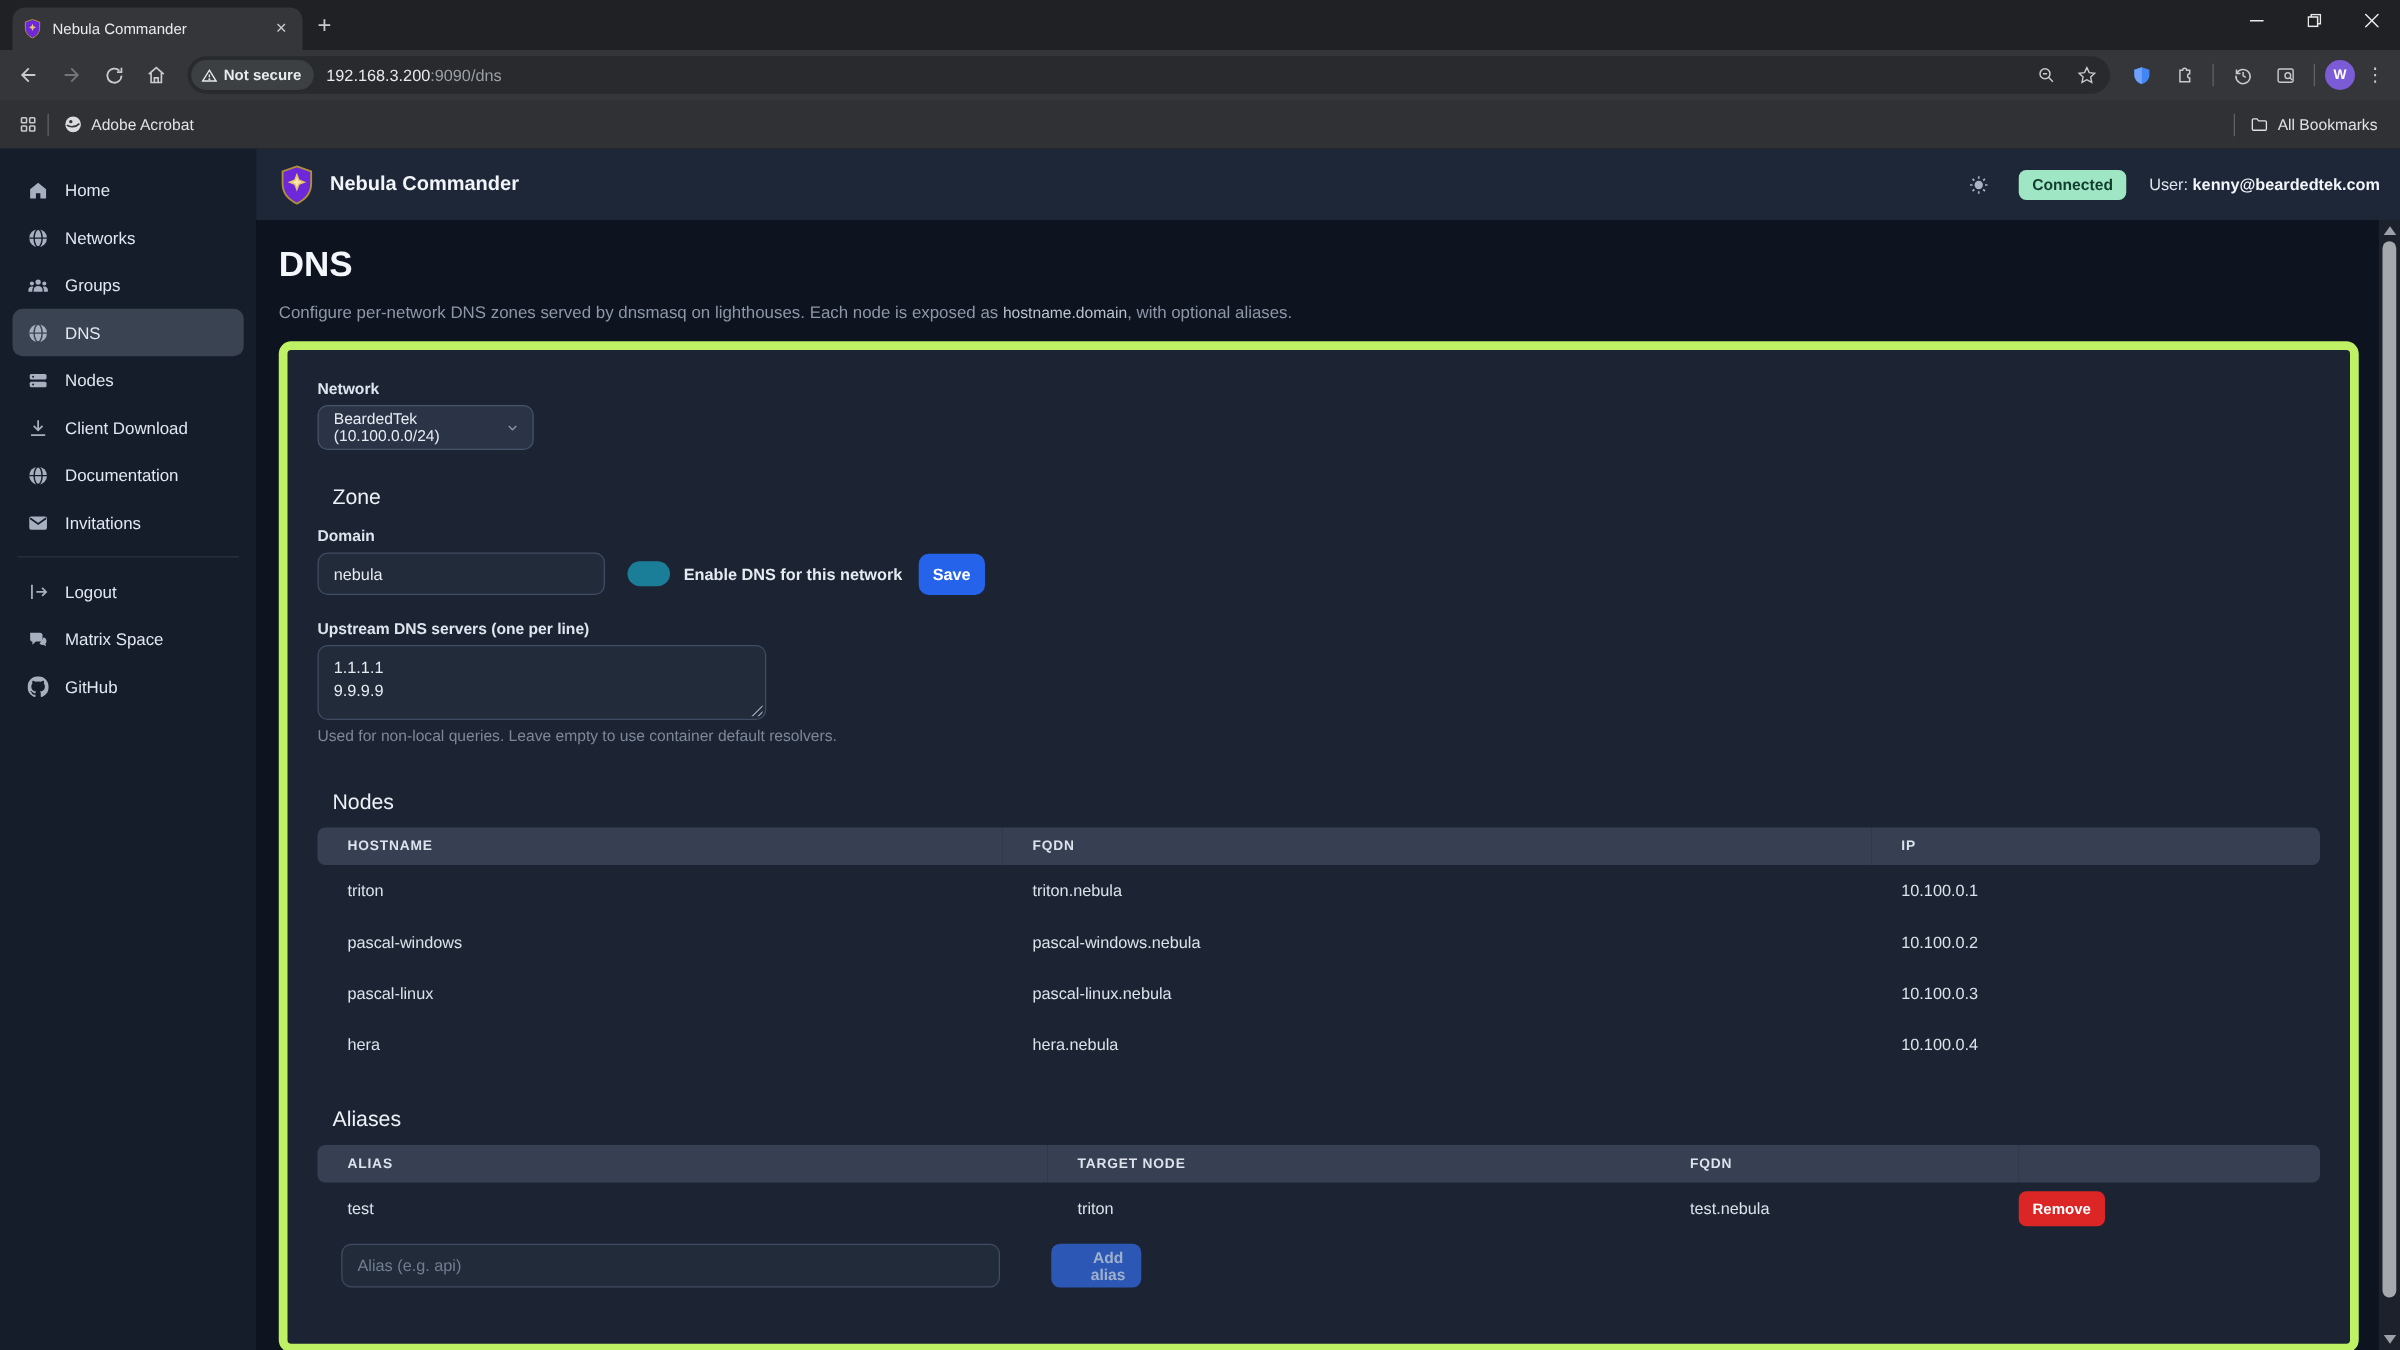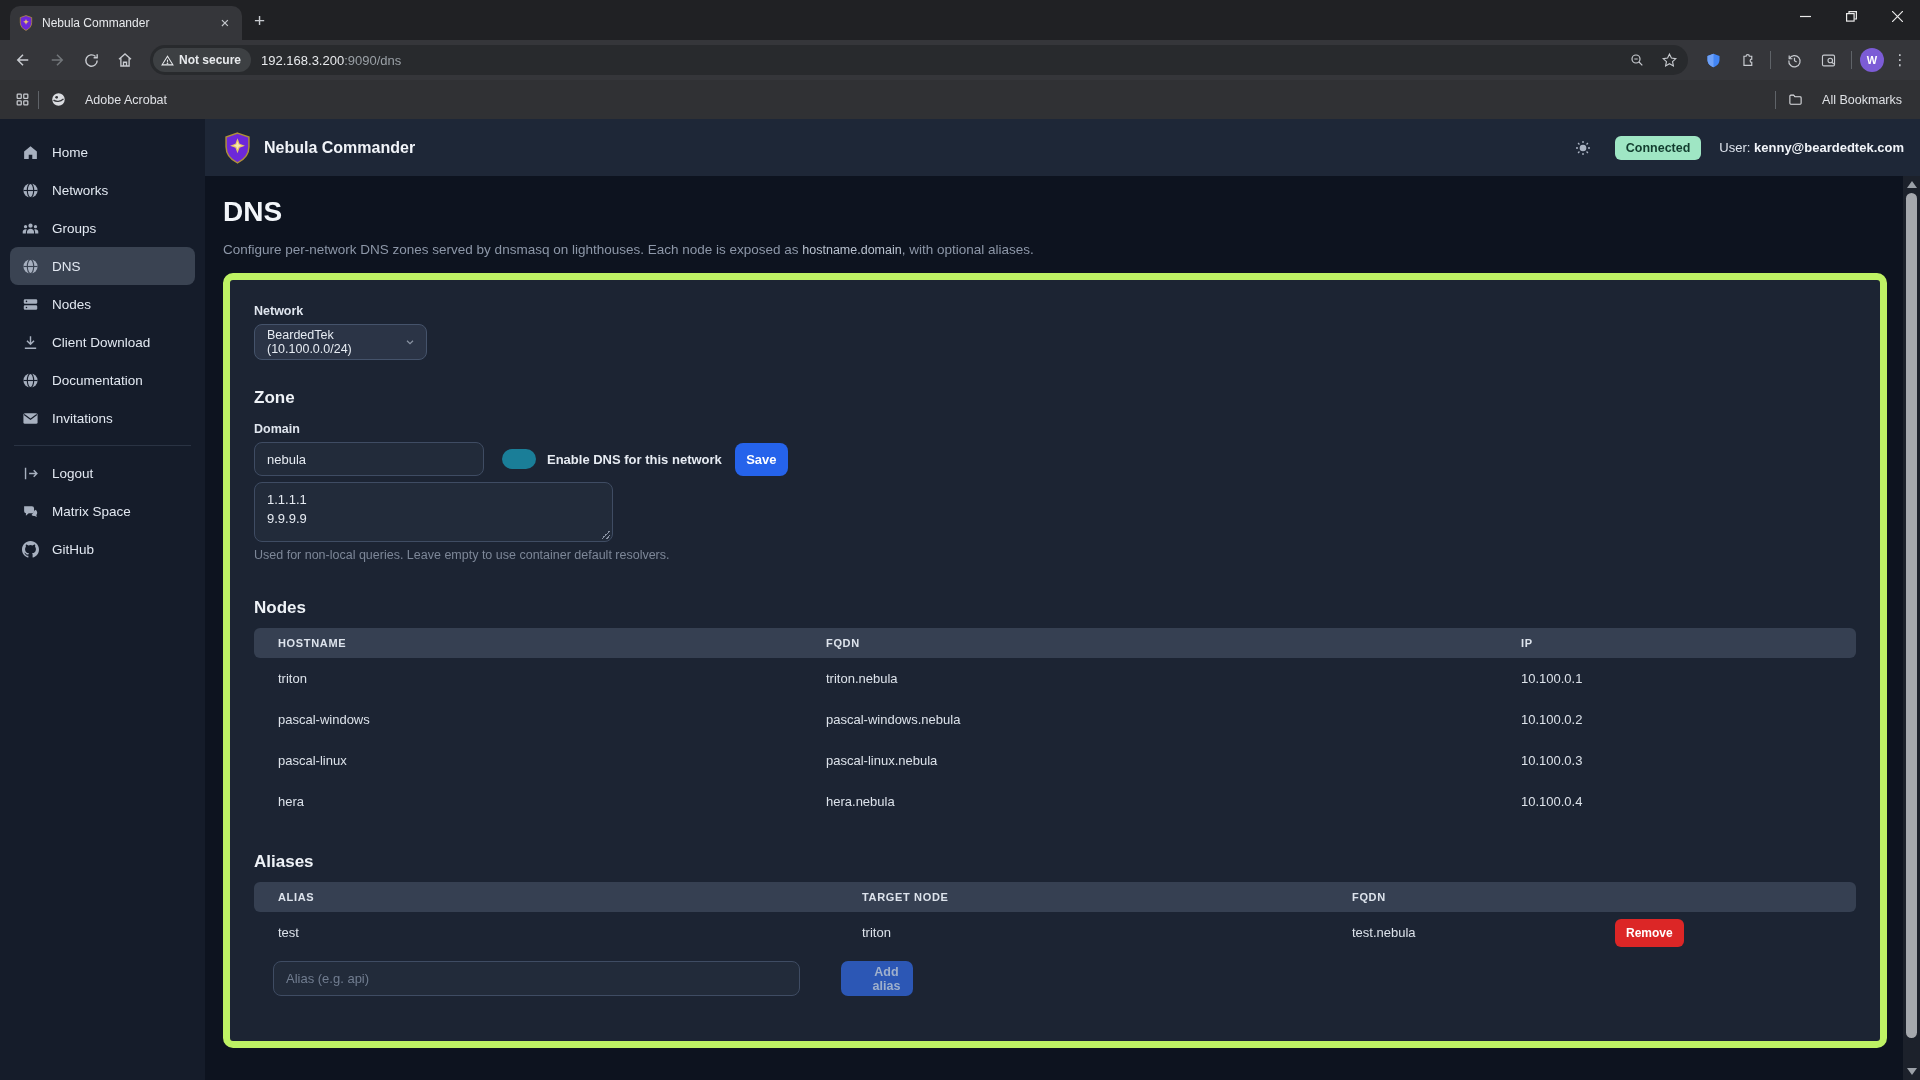--- a/index.html
+++ b/index.html
@@ -25,21 +25,21 @@
     color:#e8eaed; font-size:12px; font-weight:700; }
   .url { margin-left:10px; font-size:13px; color:#e8eaed; white-space:nowrap; flex:1; }
   .url .rest { color:#9aa0a6; }
   .omni-icons { display:flex; align-items:center; gap:2px; }
   .vsep { width:1px; height:18px; background:#5f6368; margin:0 4px; }
   .avatar { width:24px; height:24px; border-radius:50%; background:#7c5cd6; color:#fff; font-size:11px; font-weight:700;
     display:flex; align-items:center; justify-content:center; }
   .kebab { color:#c7cacf; font-size:15px; letter-spacing:0; width:24px; text-align:center; }
 
   .bookmarksbar { height:39px; background:#303134; display:flex; align-items:center; padding:0 10px; color:#dfe1e5; font-size:12.5px; }
-  .bm-item { display:flex; align-items:center; gap:19px; padding:4px 8px; border-radius:6px; }
+  .bm-item { display:flex; align-items:center; gap:7px; padding:4px 8px; border-radius:6px; }
   .bm-spacer { flex:1; }
 
   
   .page { height:961px; display:flex; }
   .sidebar { width:205px; background:#151c2a; padding-top:14px; flex:0 0 auto; }
   .side-item { height:38px; margin:0 10px; padding:0 12px; display:flex; align-items:center; gap:13px;
     color:#e2e8f1; font-size:13.5px; border-radius:8px; }
   .side-item .sicon { color:#a7b0bf; width:17px; height:17px; flex:0 0 auto; }
   .side-item.active { background:#3a4352; }
   .side-div { height:1px; background:#2a3343; margin:8px 14px; }
@@ -57,21 +57,21 @@
   .content { flex:1; background:#0d131f; padding:20px 33px 0 18px; overflow:hidden; }
   .pgtitle { color:#f3f6fa; font-size:28px; font-weight:700; }
   .pgdesc { margin-top:14px; color:#8d97a8; font-size:13.5px; }
   .pgdesc code { font-family:Liberation Sans, sans-serif; font-size:12.5px; color:#b9c2cf; }
 
   .card { margin-top:16px; background:#1c2433; border:7px solid #bef264; border-radius:10px; padding:24px 24px 45px 24px; }
   .flabel { color:#dfe5ee; font-size:12.5px; font-weight:700; }
   .selectbox { margin-top:6px; width:173px; height:36px; background:#2b3446; border:1px solid #45536b; border-radius:8px;
     display:flex; align-items:center; justify-content:space-between; padding:0 10px 0 12px; color:#e6ebf2; font-size:12.5px; }
   .chev { color:#8a93a3; }
-  .h2 { margin-top:28px; color:#eef2f7; font-size:17px; font-weight:700; }
+  .h2 { margin-top:28px; color:#eef2f7; font-size:17px; font-weight:400;margin-left:12px; }
   .domrow { margin-top:6px; display:flex; align-items:center; }
   .input { background:#222b3a; border:1px solid #3f4c63; border-radius:8px; color:#e6ebf2; font-size:13px; padding:0 12px;
     font-family:"Liberation Sans","DejaVu Sans",sans-serif; outline:none; }
   .input::placeholder { color:#717d90; }
   .dominput { width:230px; height:34px; margin-top:0; }
   .toggle { width:34px; height:20px; border-radius:10px; background:#1a7e98; margin-left:18px; flex:0 0 auto; }
   .togglelabel { margin-left:11px; color:#e6ebf2; font-size:13px; font-weight:600; }
   .savebtn { margin-left:13px; width:53px; height:33px; background:#2563eb; border:none; border-radius:8px;
     color:#fff; font-size:13px; font-weight:700; }
   .uplabel { margin-top:20px; }
@@ -395,20 +395,21 @@
 
         <div class="h2">Zone</div>
         <div class="flabel" style="margin-top:14px">Domain</div>
         <div class="domrow">
           <input class="input dominput" value="nebula" style="">
           <span class="toggle"></span>
           <span class="togglelabel">Enable DNS for this network</span>
           <button class="savebtn">Save</button>
         </div>
 
+        <div class="flabel uplabel">Upstream DNS servers (one per line)</div>
         <div class="tawrap">
           <textarea class="input textarea" style="">1.1.1.1
 9.9.9.9</textarea>
         </div>
         <div class="help">Used for non-local queries. Leave empty to use container default resolvers.</div>
 
         <div class="h2" style="margin-top:36px">Nodes</div>
         <table class="dt">
           <thead>
               <tr>

